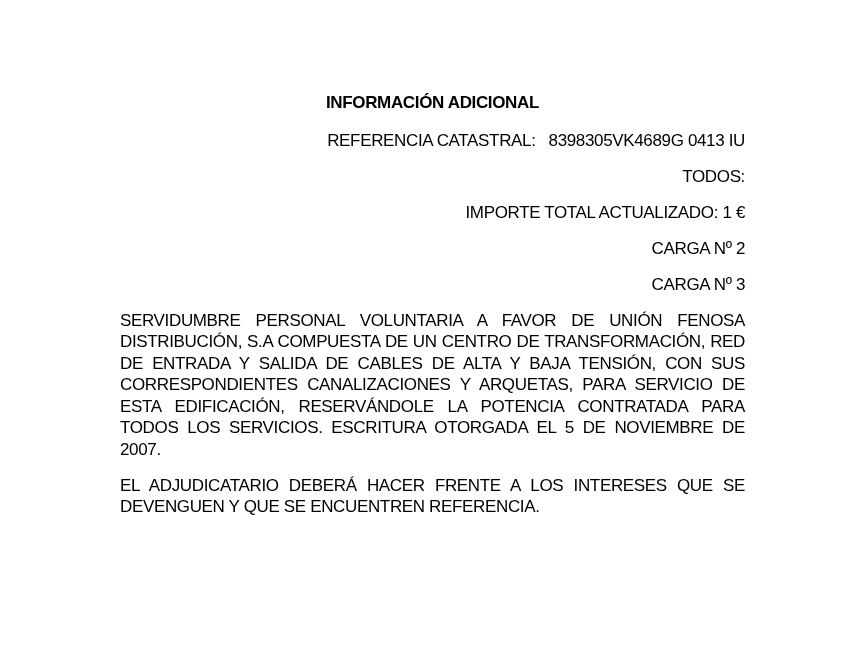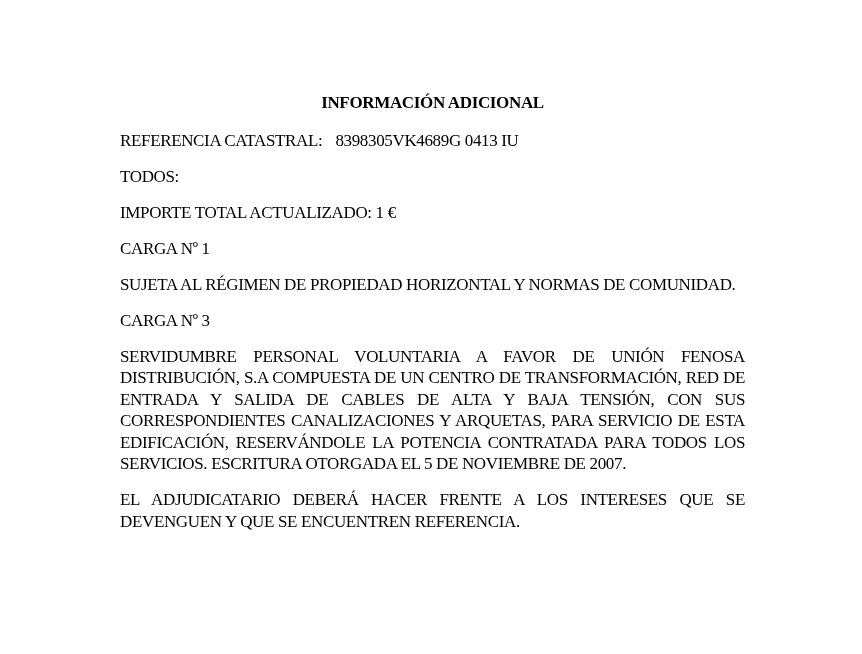--- a/index.html
+++ b/index.html
@@ -7,36 +7,36 @@
     padding: 0;
     background: #ffffff;
   }
   .page {
     position: relative;
     width: 862px;
     height: 654px;
     background: #ffffff;
     box-sizing: border-box;
     padding: 92px 117px 0 120px;
-    font-family: Liberation Serif, serif;
+    font-family: Liberation Sans, sans-serif;
     font-size: 17px;
     line-height: 21.5px;
     letter-spacing: -0.35px;
     color: #000000;
     overflow: hidden;
   }
   .doc-title {
     font-size: 17px;
     font-weight: bold;
     text-align: center;
     margin: 0 0 16px 0;
   }
   .line {
     margin: 0 0 14.5px 0;
-    text-align: left;
+    text-align: right;
   }
   .para {
     margin: 0 0 14.5px 0;
     text-align: justify;
   }
   .ref-value {
     margin-left: 13px;
   }
 </style>
 </head>
@@ -45,23 +45,22 @@
 <div class="page">
 
   <h1 class="doc-title">INFORMACIÓN ADICIONAL</h1>
 
   <p class="line"><span>REFERENCIA CATASTRAL:</span><span class="ref-value">8398305VK4689G 0413 IU</span></p>
 
   <p class="line">TODOS:</p>
 
   <p class="line">IMPORTE TOTAL ACTUALIZADO: 1 €</p>
 
-  <p class="line">CARGA Nº 1</p>
+  <p class="line">CARGA Nº 2</p>
 
-  <p class="para">SUJETA AL RÉGIMEN DE PROPIEDAD HORIZONTAL Y NORMAS DE COMUNIDAD.</p>
 
   <p class="line">CARGA Nº 3</p>
 
   <p class="para">SERVIDUMBRE PERSONAL VOLUNTARIA A FAVOR DE UNIÓN FENOSA DISTRIBUCIÓN, S.A COMPUESTA DE UN CENTRO DE TRANSFORMACIÓN, RED DE ENTRADA Y SALIDA DE CABLES DE ALTA Y BAJA TENSIÓN, CON SUS CORRESPONDIENTES CANALIZACIONES Y ARQUETAS, PARA SERVICIO DE ESTA EDIFICACIÓN, RESERVÁNDOLE LA POTENCIA CONTRATADA PARA TODOS LOS SERVICIOS. ESCRITURA OTORGADA EL 5 DE NOVIEMBRE DE 2007.</p>
 
   <p class="para">EL ADJUDICATARIO DEBERÁ HACER FRENTE A LOS INTERESES QUE SE DEVENGUEN Y QUE SE ENCUENTREN REFERENCIA.</p>
 
 </div>
 
 </body></html>

